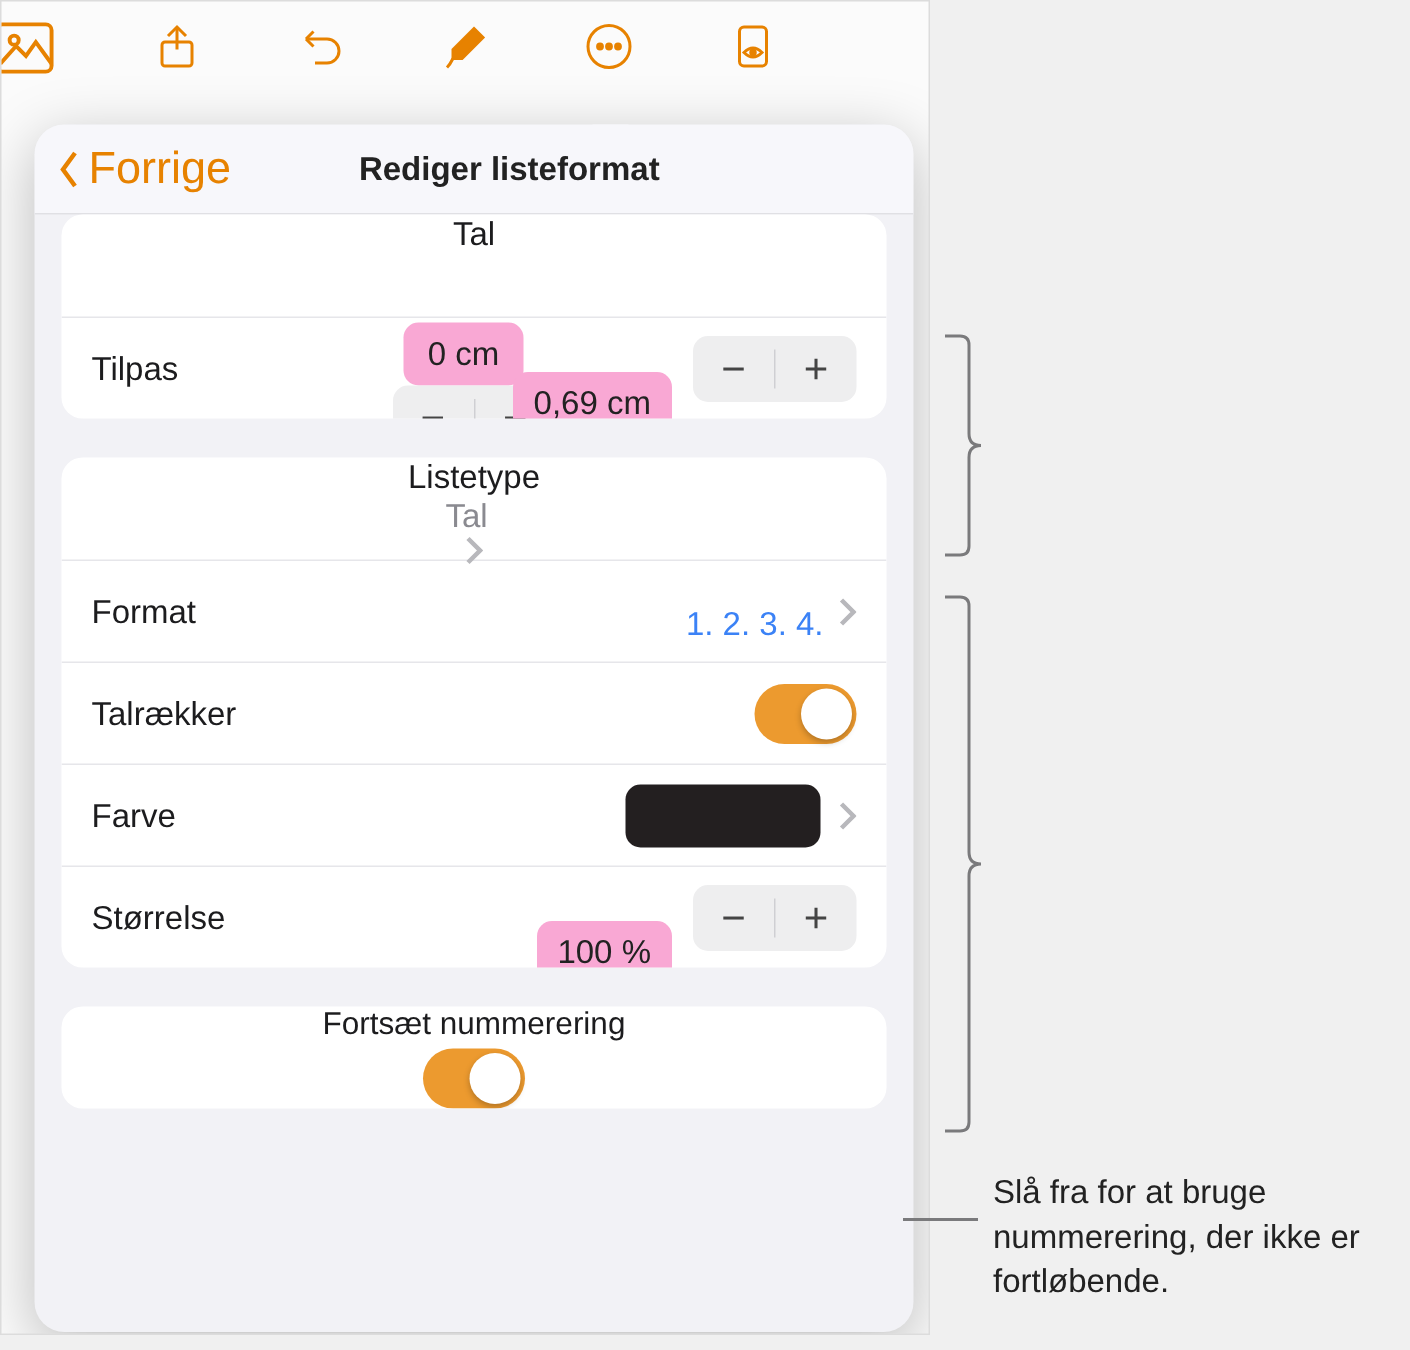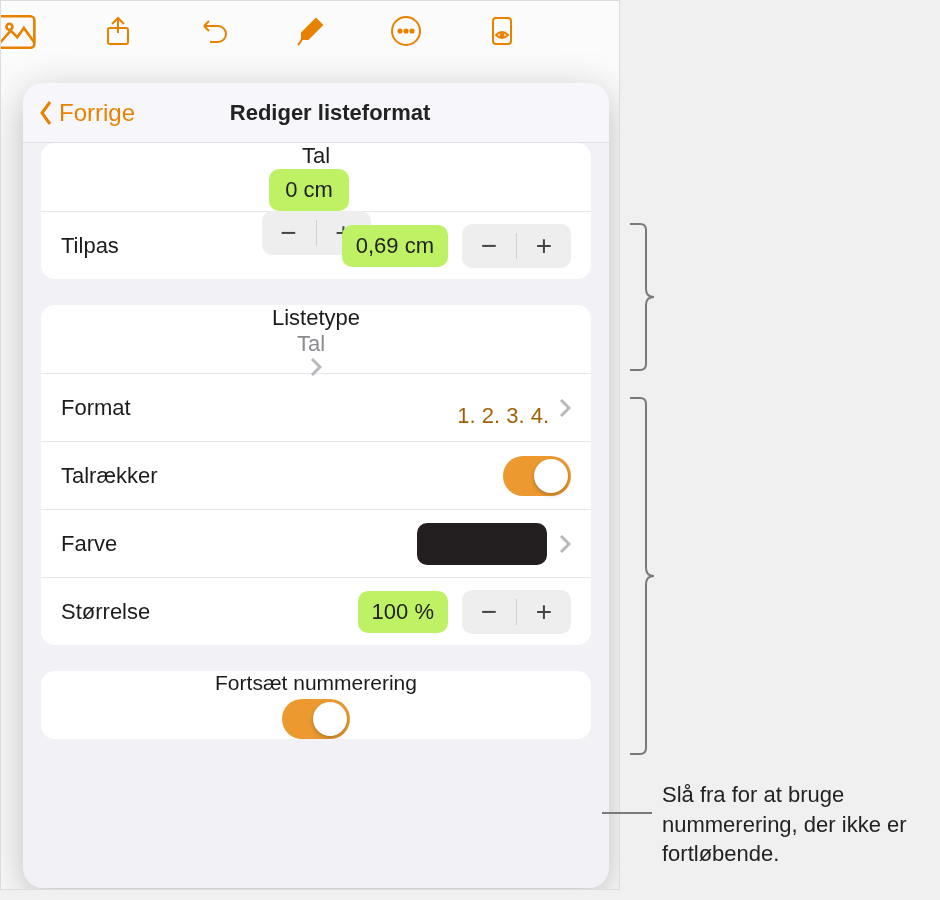--- a/index.html
+++ b/index.html
@@ -13,31 +13,31 @@
   .tb-icon svg { width: 32px; height: 32px; stroke: currentColor; fill: none; stroke-width: 2; }
   .tb-icon.active svg { fill: currentColor; }
   .tb-edge-left { position:absolute; left:-6px; top:10px; width: 42px; height:42px; color:#e78200; }
   .tb-edge-left svg { width: 42px; height:42px; stroke: currentColor; fill:none; stroke-width:2; }
 
   
   .popover { position: absolute; left: 22px; right: 0; width: 586px; top: 82px; height: 805px; background: #f2f2f6; border-radius: 20px; box-shadow: 0 10px 40px rgba(0,0,0,0.25); overflow: hidden; }
   .pointer { position:absolute; top:-12px; left: 368px; width:0; height:0; border-left:16px solid transparent; border-right:16px solid transparent; border-bottom:16px solid #f7f7fb; }
 
   .po-header { height: 60px; display:flex; align-items:center; padding: 0 14px; background: #f7f7fb; border-bottom: 1px solid #e0e0e4; }
-  .back-btn { display:flex; align-items:center; color:#e78200; font-size: 24px; cursor:pointer; }
+  .back-btn { display:flex; align-items:center; color:#e78200; font-size: 30px; cursor:pointer; }
   .back-btn svg { width:18px; height:28px; stroke:#e78200; stroke-width:3; fill:none; margin-right:4px; }
   .po-title { flex:1; text-align:center; font-size: 22px; font-weight:600; color:#222; margin-left:-70px; }
 
   .section-label { font-size: 16px; color:#8a8a90; letter-spacing: 0.5px; padding: 28px 30px 8px; }
   .group { background:#fff; border-radius: 14px; margin: 0 18px; overflow:hidden; }
   .row { display:flex; align-items:center; height: 68px; padding: 0 20px; border-top: 1px solid #e6e6ea; }
   .row:first-child { border-top: none; flex-direction: column; }
   .row-label { font-size: 22px; color:#1c1c1e; flex:1; }
   .row-label.sub { font-size: 21px; }
-  .val-pill { background:#bef264; border-radius: 10px; font-size: 22px; color:#222; padding: 8px 14px; margin-right: 14px; min-width: 80px; text-align:center; }
+  .val-pill { background:#f9a8d4; border-radius: 10px; font-size: 22px; color:#222; padding: 8px 14px; margin-right: 14px; min-width: 80px; text-align:center;margin-top:46px; }
   .stepper { display:flex; align-items:center; background:#eeeeef; border-radius: 10px; height: 44px; }
   .stepper .seg { width: 54px; height:44px; display:flex; align-items:center; justify-content:center; font-size: 28px; color:#444; cursor:pointer; }
   .stepper .div { width:1px; height: 26px; background:#cfcfd3; }
   .detail-val { font-size: 22px; color:#8a8a90; margin-right: 10px; }
   .chev { width:12px; height:20px; }
   .chev svg { width:12px; height:20px; stroke:#b8b8bc; stroke-width:3; fill:none; }
   .switch { width: 68px; height: 40px; border-radius: 20px; background:#ec9a2f; position:relative; cursor:pointer; }
   .switch .knob { position:absolute; right:3px; top:3px; width:34px; height:34px; border-radius:50%; background:#fff; box-shadow: 0 2px 4px rgba(0,0,0,0.25); }
   .color-swatch { width: 130px; height: 42px; border-radius: 10px; background:#231f20; margin-right: 12px; }
 
@@ -137,21 +137,21 @@
       <div class="group">
         <div class="row">
           <div class="row-label">Listetype</div>
           <div class="detail-val">Tal</div>
           <div class="chev"><svg viewBox="0 0 12 20">
                 <path d="M2 2 L10 10 L2 18"></path>
               </svg></div>
         </div>
         <div class="row">
           <div class="row-label">Format</div>
-          <div class="detail-val" style="color:#a16207;margin-top:16px;">1. 2. 3. 4.</div>
+          <div class="detail-val" style="color:#3b82f6;margin-top:16px;">1. 2. 3. 4.</div>
           <div class="chev"><svg viewBox="0 0 12 20">
                 <path d="M2 2 L10 10 L2 18"></path>
               </svg></div>
         </div>
         <div class="row">
           <div class="row-label">Talrækker</div>
           <div class="switch">
               <div class="knob"></div>
             </div>
         </div>

